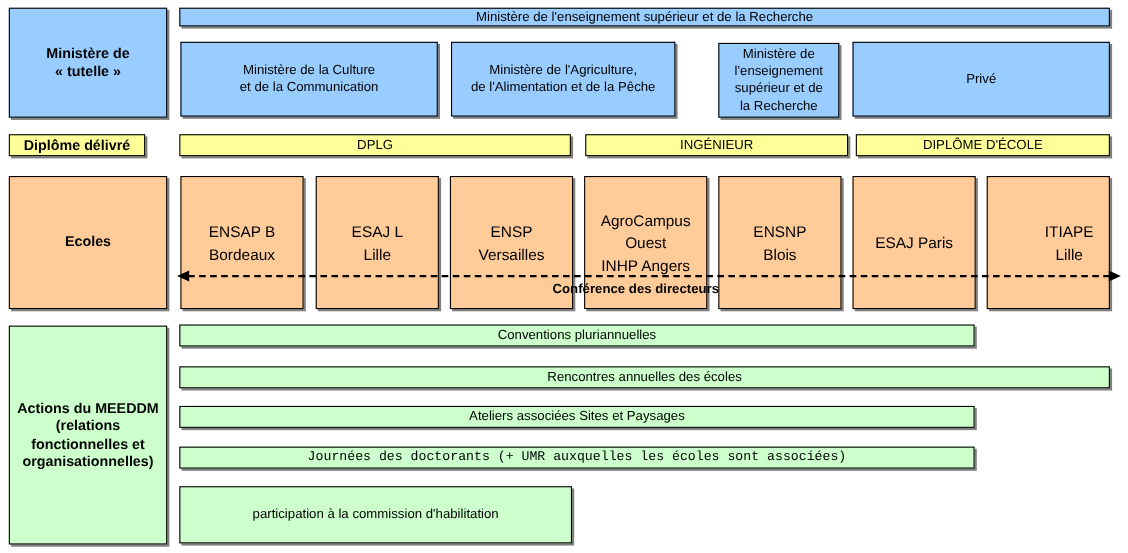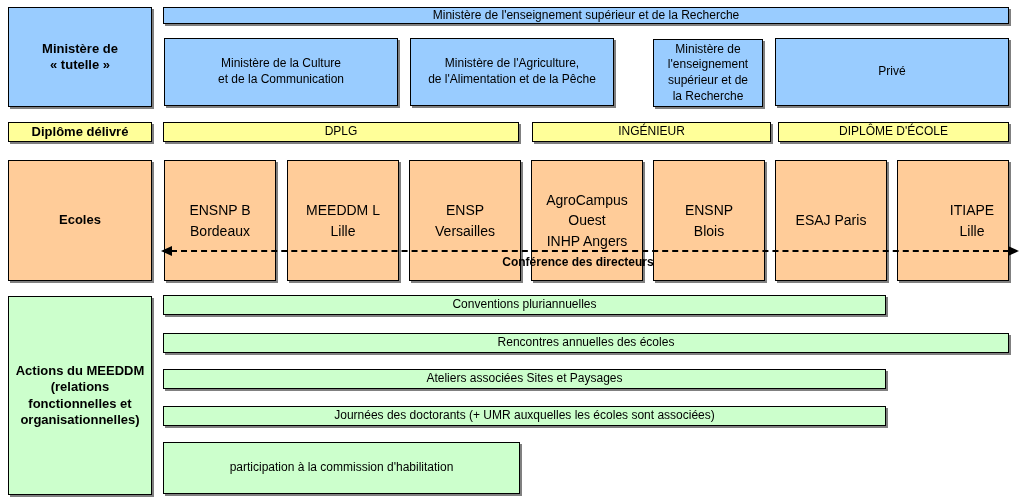--- a/index.html
+++ b/index.html
@@ -72,21 +72,21 @@
 </style>
 </head>
 <body style="--blue: #99CCFF; --yellow: #FFFF99; --orange: #FFCC99; --green: #CCFFCC; --shadow: #808080; --border: #000000;">
 
 <div class="canvas">
 
   <div class="box blue bold fs13" style="left:8px; top:7px; width:144px; height:100px;">
     <span>Ministère de
 « tutelle »</span>
   </div>
-  <div class="box yellow bold fs13" style="left:8px; top:122px; width:144px; height:20px;">
+  <div class="box yellow bold fs13" style="left:8px; top:122px; width:124px; height:20px;">
     <span>Diplôme délivré</span>
   </div>
   <div class="box orange bold fs13" style="left:8px; top:160px; width:144px; height:121px;">
     <span>Ecoles</span>
   </div>
   <div class="box green bold fs13" style="left:8px; top:296px; width:144px; height:199px;">
     <span>Actions du MEEDDM
 (relations
 fonctionnelles et
 organisationnelles)</span>
@@ -117,25 +117,25 @@
     <span>DPLG</span>
   </div>
   <div class="box yellow fs12" style="left:532px; top:122px; width:239px; height:20px;">
     <span>INGÉNIEUR</span>
   </div>
   <div class="box yellow fs12" style="left:778px; top:122px; width:231px; height:20px;">
     <span>DIPLÔME D'ÉCOLE</span>
   </div>
 
   <div class="box orange fs14" style="left:164px; top:160px; width:112px; height:121px;">
-    <span>ENSNP B
+    <span>ENSAP B
 Bordeaux</span>
   </div>
   <div class="box orange fs14" style="left:287px; top:160px; width:112px; height:121px;">
-    <span>MEEDDM L
+    <span>ESAJ L
 Lille</span>
   </div>
   <div class="box orange fs14" style="left:409px; top:160px; width:112px; height:121px;">
     <span>ENSP
 Versailles</span>
   </div>
   <div class="box orange fs14" style="left:531px; top:160px; width:112px; height:121px;">
     <span>AgroCampus
 Ouest
 INHP Angers</span>
@@ -158,20 +158,20 @@
 
   <div class="box green fs12" style="left:163px; top:295px; width:723px; height:20px;">
     <span>Conventions pluriannuelles</span>
   </div>
   <div class="box green fs12" style="left:163px; top:333px; width:846px; height:20px;">
     <span>Rencontres annuelles des écoles</span>
   </div>
   <div class="box green fs12" style="left:163px; top:369px; width:723px; height:20px;">
     <span>Ateliers associées Sites et Paysages</span>
   </div>
-  <div class="box green fs12" style="left:163px; top:406px; width:723px; height:20px;">
+  <div class="box green fs12" style="left:163px; top:406px; width:723px; height:20px;font-family:Liberation Mono, monospace;">
     <span>Journées des doctorants (+ UMR auxquelles les écoles sont associées)</span>
   </div>
   <div class="box green fs12" style="left:163px; top:442px; width:357px; height:52px;text-align:center;">
     <span>participation à la commission d'habilitation</span>
   </div>
 
 </div>
 
 </body></html>

